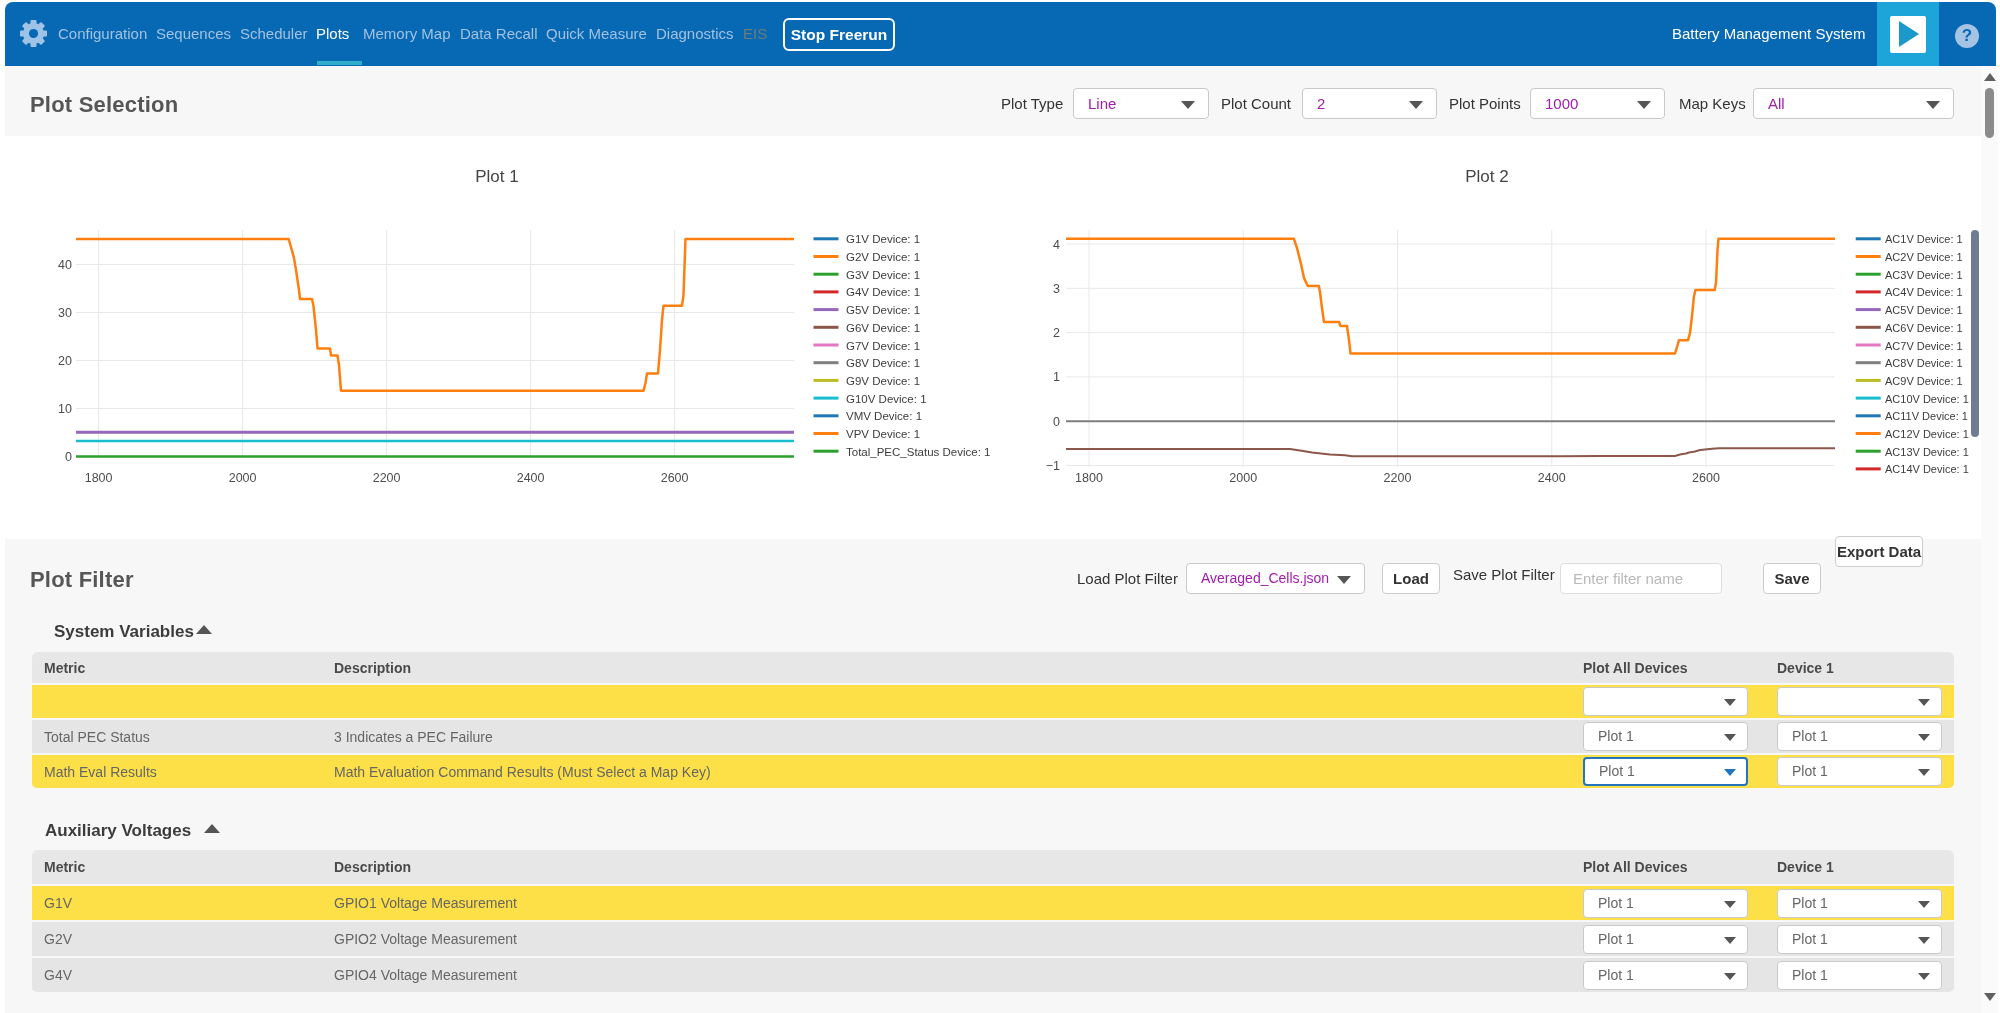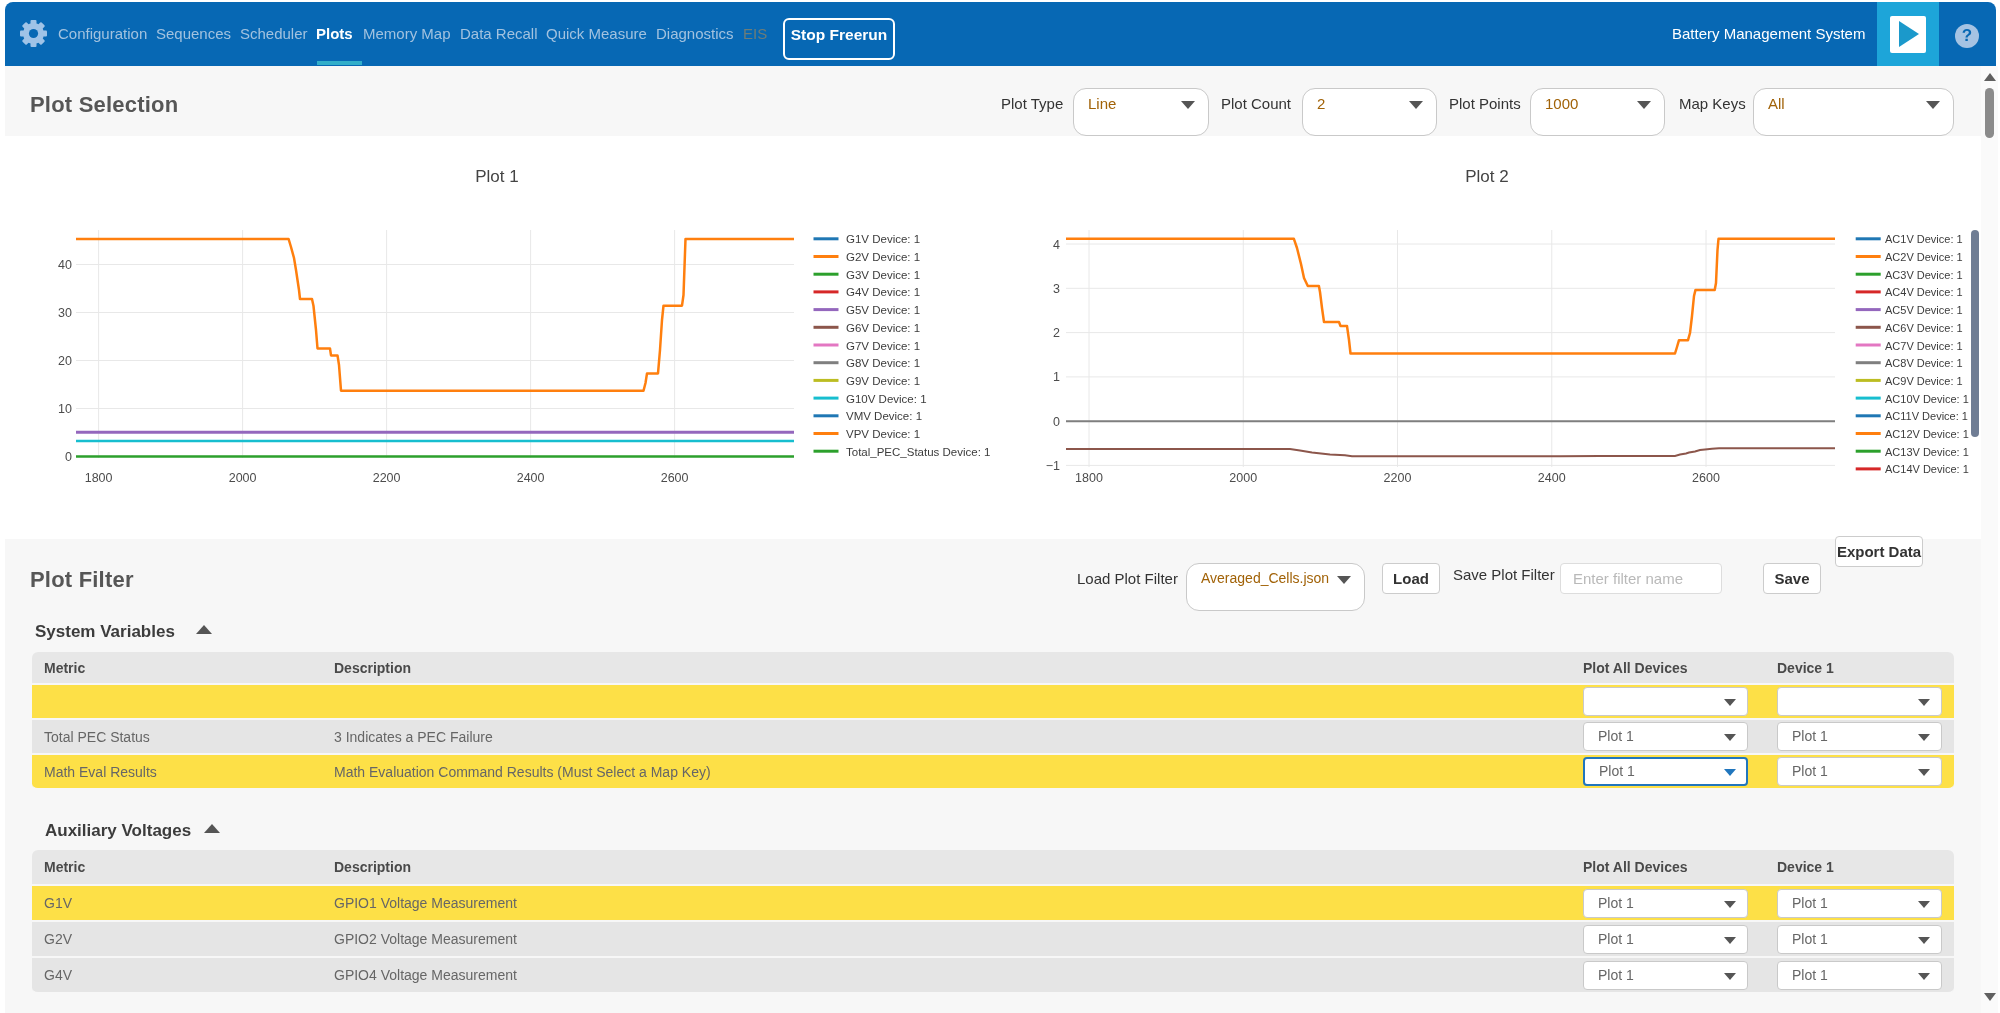--- a/index.html
+++ b/index.html
@@ -3,40 +3,40 @@
 <meta charset="utf-8">
 <style>
 * { margin:0; padding:0; box-sizing:border-box; }
 html,body { width:2000px; height:1013px; background:#fff; font-family:"Liberation Sans", sans-serif; overflow:hidden; }
 #stage { position:relative; width:2000px; height:1013px; background:#fff; }
 .abs { position:absolute; }
 
 
 #nav { left:5px; top:2px; width:1991px; height:64px; background:#0768b4; border-radius:8px 8px 0 0; }
 .navitem { position:absolute; top:0; height:64px; line-height:64px; font-size:15px; color:#a2c2df; white-space:nowrap; }
-.navitem.active { color:#fff; font-weight:bold; }
+.navitem.active { color:#fff; font-weight:normal; }
 .navitem.disabled { color:#6e7d78; }
 #plots-underline { left:312px; top:59px; width:45px; height:4px; background:#31aec9; }
-#stopfree { left:778px; top:16px; width:112px; height:42px; border:2px solid #fff; border-radius:6px; color:#fff; font-weight:bold; font-size:15.5px; text-align:center; line-height:29px; }
+#stopfree { left:778px; top:16px; width:112px; height:33px; border:2px solid #fff; border-radius:6px; color:#fff; font-weight:bold; font-size:15.5px; text-align:center; line-height:29px; }
 #bms { left:1667px; top:0; height:64px; line-height:64px; color:#fff; font-size:15px; }
 #playbtn { left:1872px; top:0px; width:62px; height:64px; background:#1da5d9; }
 #playsq { left:13px; top:14px; width:36px; height:37px; background:#fff; border-radius:2px; }
 #helpc { left:1950px; top:22px; width:24px; height:24px; border-radius:50%; background:#a5c3e3; color:#0768b4; font-weight:bold; font-size:17px; text-align:center; line-height:24px; }
 
 
 #band1 { left:5px; top:66px; width:1976px; height:70px; background:#f7f7f7; }
 #plotsarea { left:5px; top:136px; width:1976px; height:403px; background:#fff; }
 #band2 { left:5px; top:539px; width:1976px; height:474px; background:#f7f7f7; }
 #leftstrip { left:0; top:66px; width:5px; height:947px; background:#fff; }
 
 h1.sect { position:absolute; font-size:22px; font-weight:bold; color:#565656; letter-spacing:0.2px; }
 
 
 .lbl { position:absolute; font-size:15px; color:#333; white-space:nowrap; }
-.sel { position:absolute; height:48px; background:#fff; border:1px solid #c9c9c9; border-radius:13px; font-size:15px; color:#a16207; line-height:29px; padding-left:14px; }
+.sel { position:absolute; height:31px; background:#fff; border:1px solid #c9c9c9; border-radius:4px; font-size:15px; color:#a21caf; line-height:29px; padding-left:14px; }
 .sel .car { position:absolute; right:13px; top:12px; width:0; height:0; border-left:7px solid transparent; border-right:7px solid transparent; border-top:8px solid #555; }
 .btn { position:absolute; height:31px; background:#fff; border:1px solid #ccc; border-radius:4px; font-size:15px; font-weight:bold; color:#333; text-align:center; }
 .inp { position:absolute; height:31px; background:#fff; border:1px solid #ddd; border-radius:4px; font-size:15px; color:#b9b9b9; line-height:29px; padding-left:12px; }
 
 
 .subhdr { position:absolute; font-size:17px; font-weight:bold; color:#3c3c3c; }
 .tri { position:absolute; width:0; height:0; border-left:8px solid transparent; border-right:8px solid transparent; border-bottom:9px solid #555; }
 table.ft { position:absolute; border-collapse:separate; border-spacing:0; width:1922px; font-size:14px; }
 table.ft tr.hdr td:first-child { border-top-left-radius:6px; }
 table.ft tr.hdr td:last-child { border-top-right-radius:6px; }
@@ -223,21 +223,21 @@
 
   <h1 class="sect" style="left:30px;top:567px">Plot Filter</h1>
   <div class="lbl" style="left:1077px;top:570px">Load Plot Filter</div>
   <div class="sel" style="left:1186px;top:563px;width:179px;font-size:14px">Averaged_Cells.json<span class="car"></span></div>
   <div class="btn" style="left:1382px;top:563px;width:58px;line-height:29px">Load</div>
   <div class="lbl" style="left:1453px;top:566px">Save Plot Filter</div>
   <div class="inp" style="left:1560px;top:563px;width:162px">Enter filter name</div>
   <div class="btn" style="left:1763px;top:563px;width:58px;line-height:29px">Save</div>
   <div class="btn" style="left:1835px;top:536px;width:88px;line-height:29px">Export Data</div>
 
-  <div class="subhdr" style="left:35px;top:622px">System Variables</div>
+  <div class="subhdr" style="left:54px;top:622px">System Variables</div>
   <div class="tri" style="left:196px;top:625px"></div>
   <table class="ft" style="left:32px;top:652px">
     <tbody>
         <tr class="hdr">
           <td style="width:290px">Metric</td>
           <td style="width:1249px">Description</td>
           <td style="width:194px">Plot All Devices</td>
           <td>Device 1</td>
         </tr>
     <tr class="odd">

